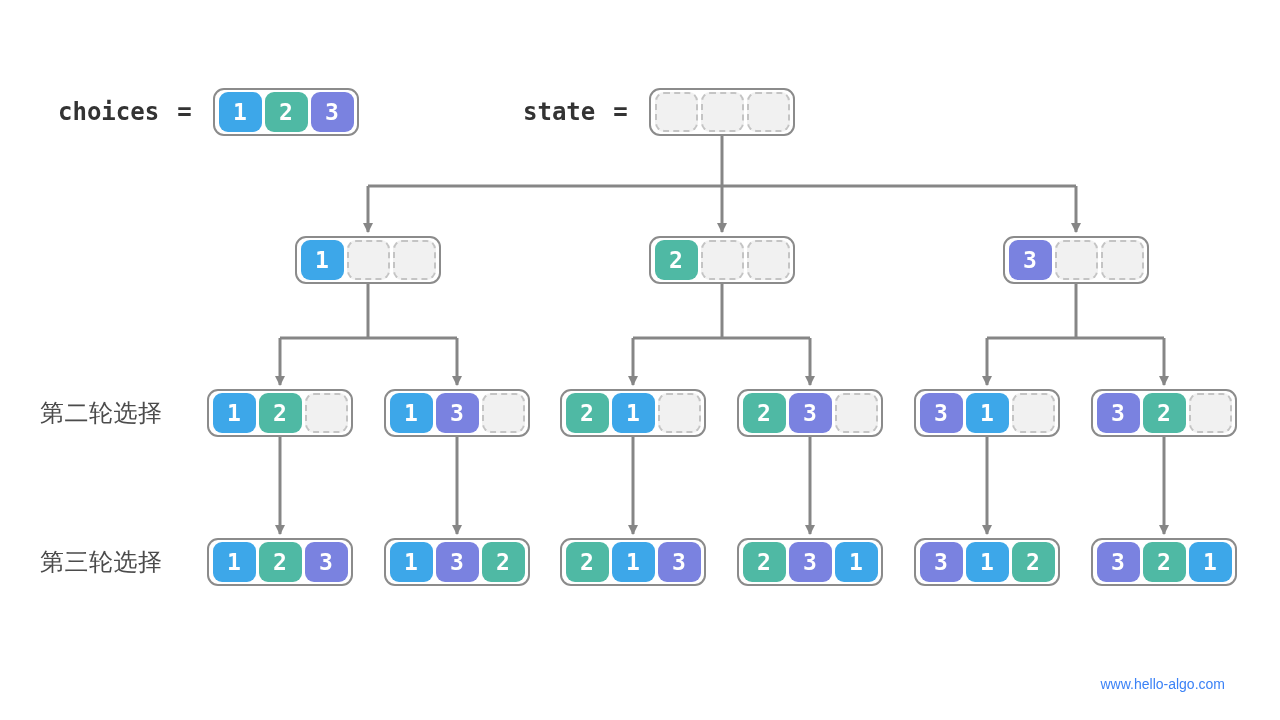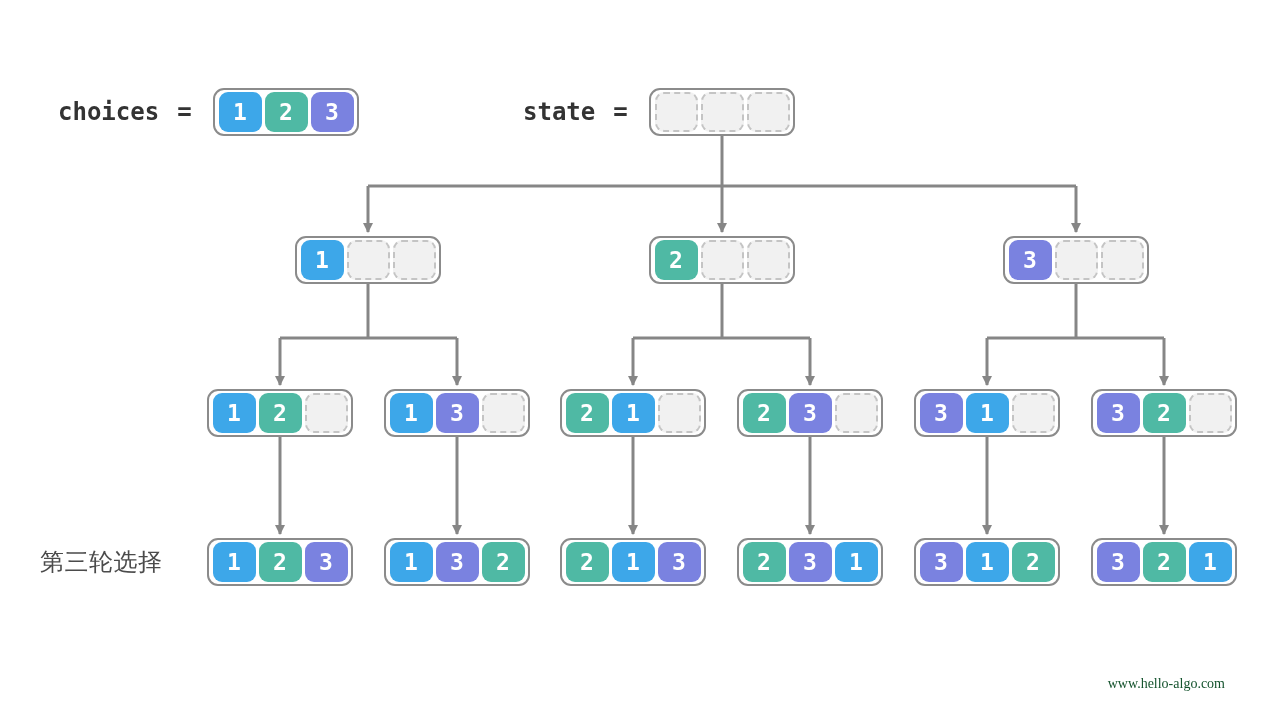--- a/index.html
+++ b/index.html
@@ -25,22 +25,22 @@
     font-family:"DejaVu Sans Mono","Liberation Mono",monospace;
     font-weight:bold;font-size:24px;color:#333333;
   }
   .code-label .eq{margin-left:18px;}
   .row-label{
     position:absolute;left:40px;height:48px;display:flex;align-items:center;
     font-size:24px;color:#4B4B4B;letter-spacing:0.5px;
   }
   .watermark{
     position:absolute;right:55px;bottom:28px;
-    font-family:Liberation Serif, serif;
-    font-size:14px;color:#14532d;
+    font-family:Liberation Sans, sans-serif;
+    font-size:14px;color:#3b82f6;
   }
 </style>
 </head>
 <body>
 
 <div class="canvas" id="canvas">
 
   <svg class="arrows" width="1280" height="720">
     <defs>
       <marker id="ah" markerUnits="userSpaceOnUse" markerWidth="14" markerHeight="14" viewBox="0 0 14 14" refX="11" refY="7" orient="auto">
@@ -82,20 +82,21 @@
   <div class="code-label" style="left:58px;top:88px">
     <span>choices</span>
     <span class="eq">=</span>
   </div>
 
   <div class="code-label" style="left:523px;top:88px">
     <span>state</span>
     <span class="eq">=</span>
   </div>
 
+  <div class="row-label" style="top:389px">第二轮选择</div>
   <div class="row-label" style="top:538px">第三轮选择</div>
 
   <div class="watermark">www.hello-algo.com</div>
 <div class="sbox" style="left: 213px; top: 88px;">
       <div class="cell" style="background: rgb(61, 167, 233);">1</div>
       <div class="cell" style="background: rgb(79, 185, 164);">2</div>
       <div class="cell" style="background: rgb(122, 130, 224);">3</div>
     </div>
     <div class="sbox" style="left: 649px; top: 88px;">
       <div class="cell empty"></div>

